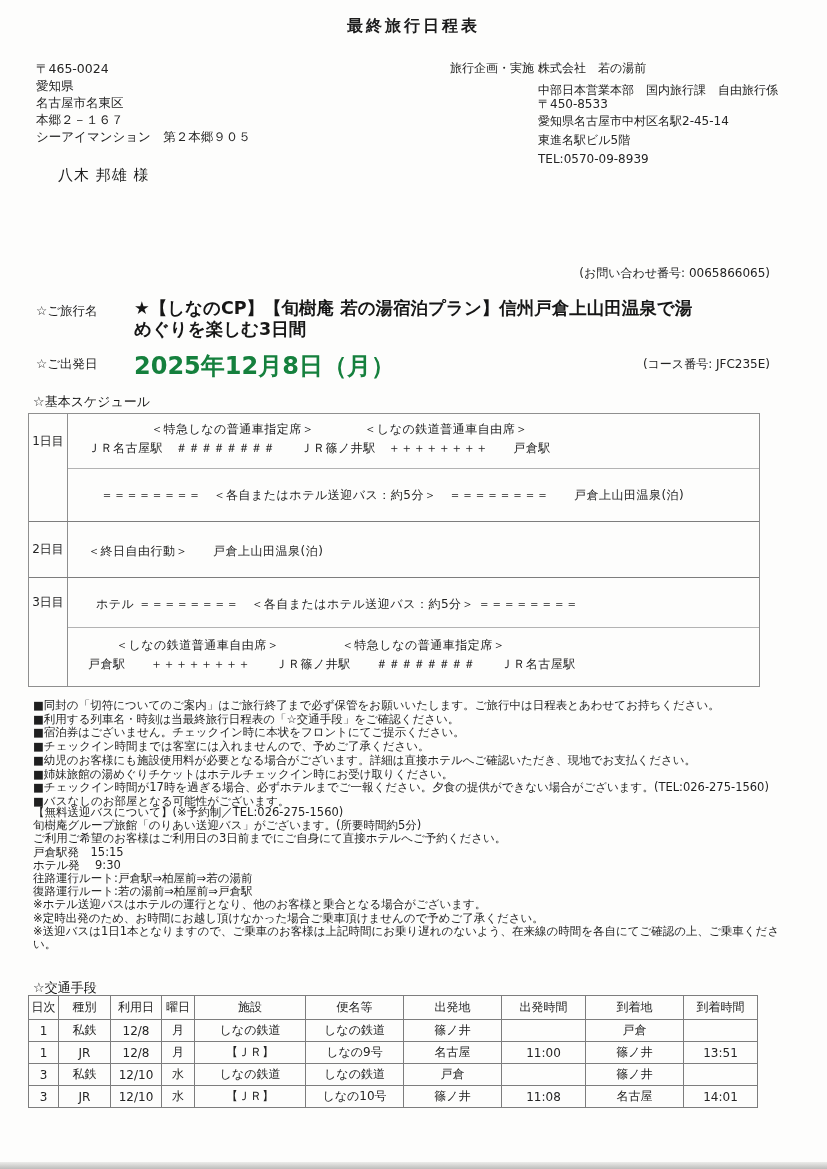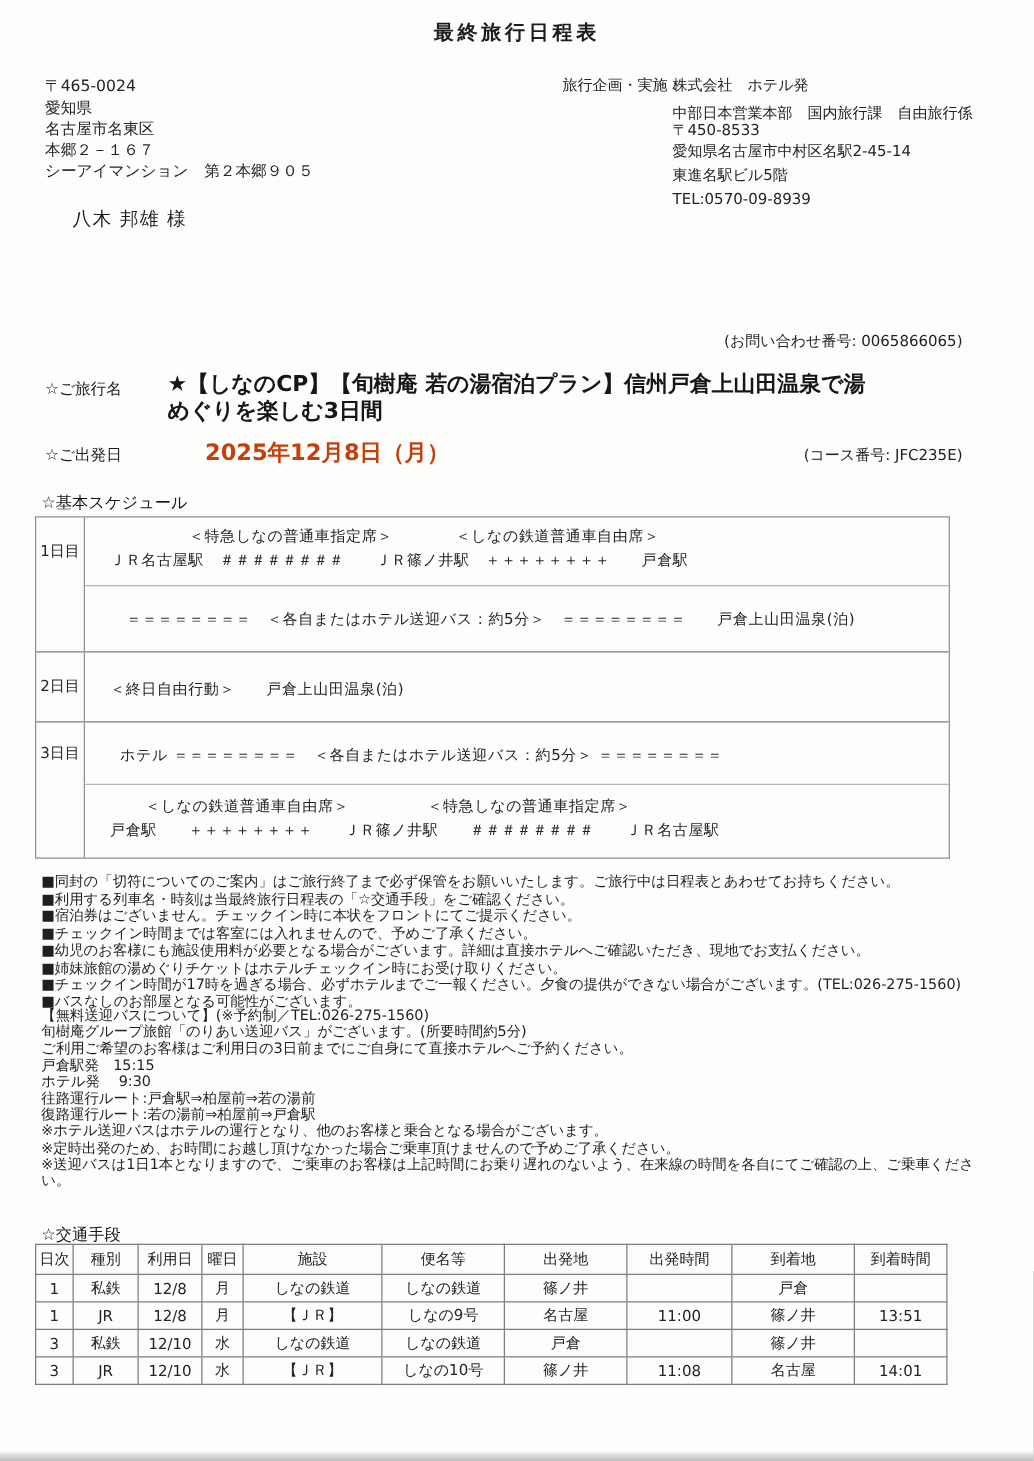--- a/index.html
+++ b/index.html
@@ -27,21 +27,21 @@
   .agency-body .l { line-height:19px; }
   .agency-body .postal { line-height:15px; }
 
   .inquiry { top:265px; right:57px; font-size:12px; }
 
   .label-sm { font-size:12.5px; color:#1e1e1e; }
   .trip-name-label { top:303px; left:36px; }
   .trip-name { top:298px; left:134px; width:575px;
     font-size:17.5px; font-weight:bold; line-height:21px; color:#161616; }
   .dep-label { top:356px; left:36px; }
-  .dep-date { top:350px; left:134px; font-size:18px; font-weight:bold; color:#c2410c;margin-left:30px; }
+  .dep-date { top:350px; left:134px; font-size:24px; font-weight:bold; color:#15803d; }
   .course-no { top:356px; right:57px; font-size:12px; }
 
   .sched-label { top:393px; left:33px; font-size:13px; color:#161616; }
 
   .sched-table { top:413px; left:28px; width:732px;
     border:1px solid #8f8f8f; font-size:12px; color:#242424; }
   .srow { display:flex; }
   .srow.full { border-top:1px solid #7d7d7d; }
   .day-cell { width:39px; flex:0 0 39px; border-right:1px solid #8f8f8f;
     display:flex; align-items:center; justify-content:center; font-size:12px; }
@@ -79,21 +79,21 @@
     <div>〒465-0024</div>
     <div>愛知県</div>
     <div>名古屋市名東区</div>
     <div>本郷２－１６７</div>
     <div>シーアイマンション　第２本郷９０５</div>
   </div>
 
   <div class="abs agency">
     <div class="agency-label">旅行企画・実施：</div>
     <div class="agency-body">
-      <div class="co">株式会社　ホテル発</div>
+      <div class="co">株式会社　若の湯前</div>
       <div class="div">中部日本営業本部　国内旅行課　自由旅行係</div>
       <div class="postal">〒450-8533</div>
       <div class="l">愛知県名古屋市中村区名駅2-45-14</div>
       <div class="l">東進名駅ビル5階</div>
       <div class="l">TEL:0570-09-8939</div>
     </div>
   </div>
 
   <div class="abs recipient">八木 邦雄 様</div>
 

